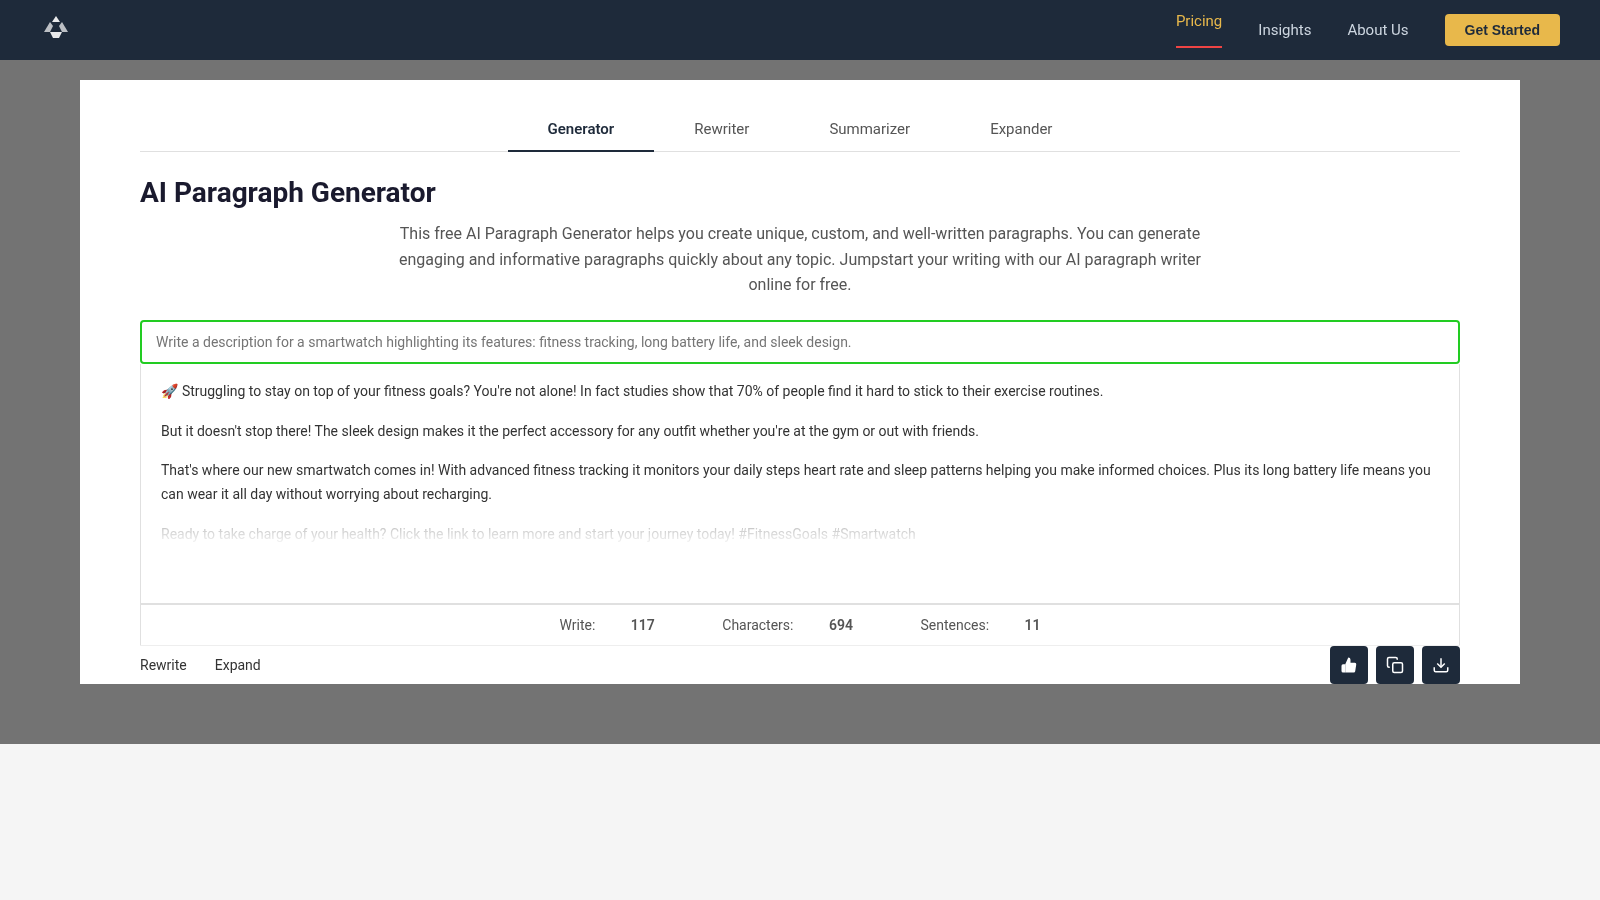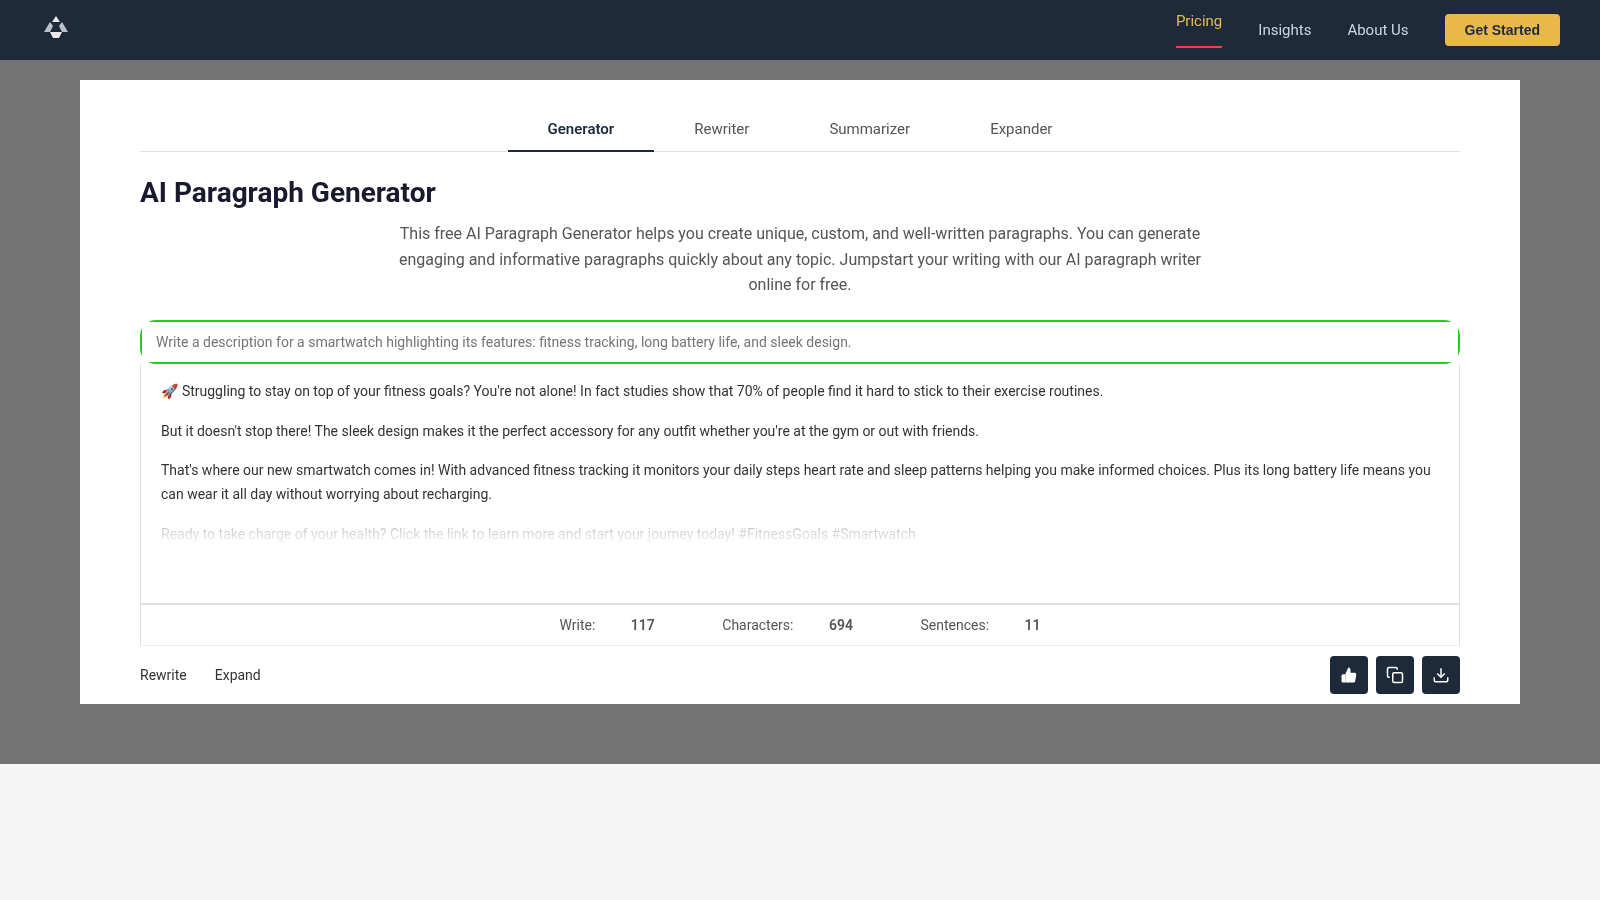--- a/index.html
+++ b/index.html
@@ -86,21 +86,21 @@
       font-size: 16px;
       color: #555;
       max-width: 820px;
       margin: 0 auto 22px auto;
       line-height: 1.6;
     }
 
     
     .input-wrapper {
       border: 2px solid #22cc22;
-      border-radius: 16px;
+      border-radius: 4px;
       margin-bottom: 0;
     }
     .prompt-input {
       width: 100%;
       padding: 12px 14px;
       font-size: 14px;
       color: #999;
       border: none;
       outline: none;
       border-radius: 4px;
@@ -158,21 +158,21 @@
       border-right: 1px solid #e0e0e0;
     }
     .stats-bar span {
       margin: 0 16px;
     }
 
     
     .action-footer {
       display: flex;
       align-items: center;
-      padding: 10px 0;
+      padding: 0 0;
       border-top: 1px solid #eee;
     }
     .action-link {
       font-size: 14px;
       color: #333;
       cursor: pointer;
       margin-right: 28px;
       text-decoration: none;
     }
     .icon-buttons {

